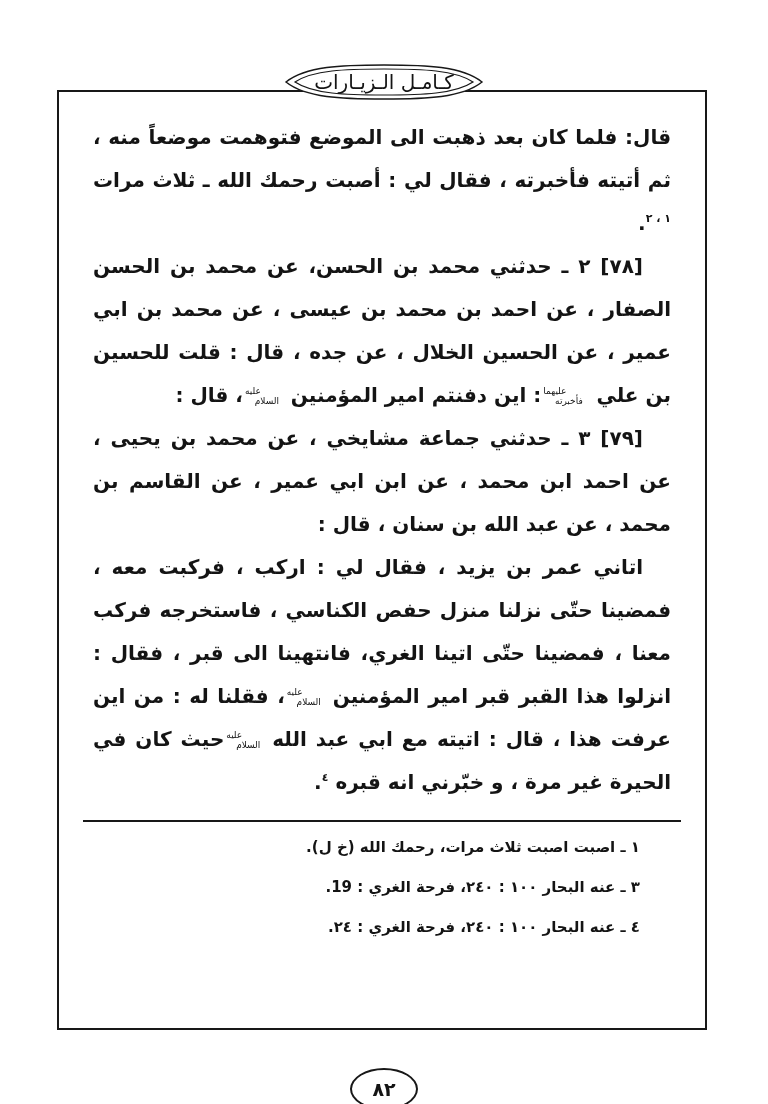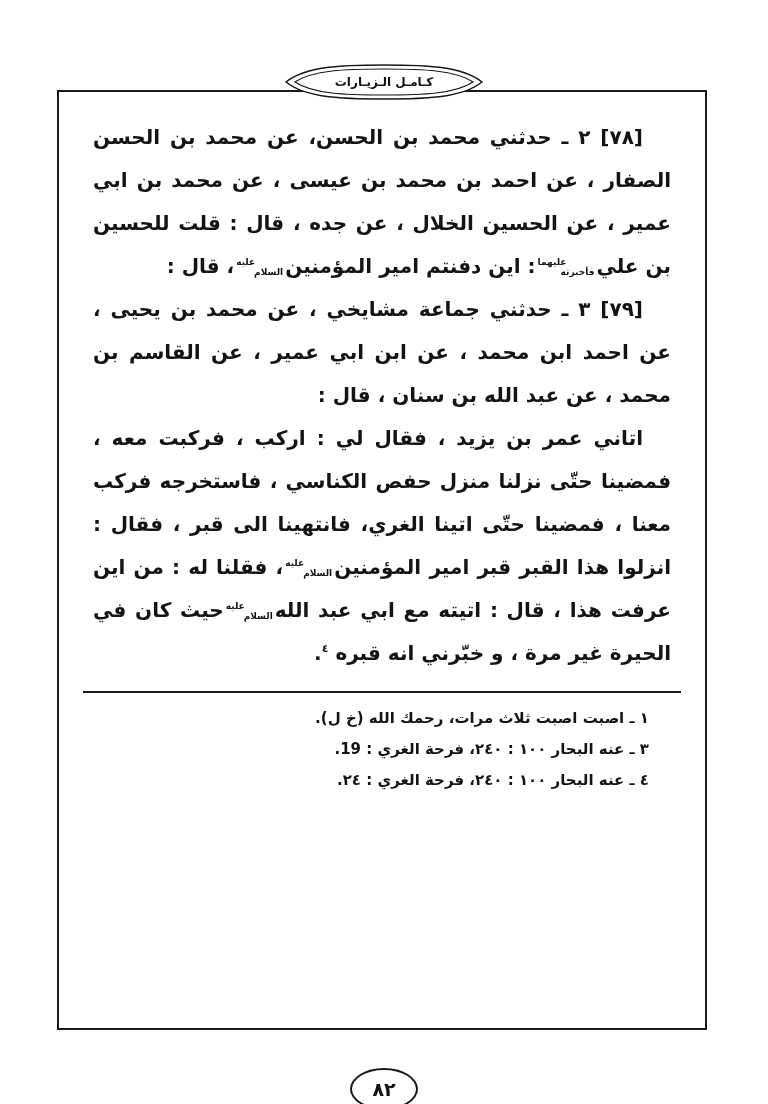--- a/index.html
+++ b/index.html
@@ -47,34 +47,35 @@
     font-size: 11px;
     font-weight: 700;
     line-height: 0;
     vertical-align: super;
   }
   .honorific {
     display: inline-block;
     white-space: pre-line;
     font-size: 9px;
     line-height: 1.05;
+    text-align: center;
     vertical-align: middle;
-    font-weight: 700;
+    font-weight: 400;
     margin: 0 2px;
   }
   .footnote-block {
     margin-top: 16px;
   }
   .footnote-rule {
     border: none;
     border-top: 2px solid #181818;
     margin: 0 -10px 10px -10px;
   }
   .footnote {
-    margin: 0;
+    margin: 9px;
     padding-left: 0;
     padding-right: 22px;
     font-size: 15px;
     font-weight: 700;
     line-height: 31px;
     text-align: right;
     direction: rtl;
   }
   .cartouche {
     position: absolute;
@@ -84,22 +85,22 @@
     width: 204px;
     height: 40px;
   }
   .cartouche svg { position: absolute; inset: 0; }
   .cartouche .title-text {
     position: absolute;
     inset: 0;
     display: flex;
     align-items: center;
     justify-content: center;
-    font-size: 12px;
-    font-weight: 700;
+    font-size: 20px;
+    font-weight: 400;
     letter-spacing: 1px;
   }
   .page-number-oval {
     position: absolute;
     left: 50%;
     top: 1068px;
     transform: translateX(-50%);
     width: 68px;
     height: 42px;
     background: #ffffff;
@@ -122,20 +123,21 @@
   }
 </style>
 </head>
 <body>
 
 <div class="page">
 
   <div class="frame">
     <div class="content">
 
+      <p class="para"><span>قال: فلما كان بعد ذهبت الى الموضع فتوهمت موضعاً منه ، ثم أتيته فأخبرته ، فقال لي : أصبت رحمك الله ـ ثلاث مرات</span> <sup>١ ، ٢</sup><span>.</span></p>
 
       <p class="para indent"><span>[٧٨] ٢ ـ حدثني محمد بن الحسن، عن محمد بن الحسن الصفار ، عن احمد بن محمد بن عيسى ، عن محمد بن ابي عمير ، عن الحسين الخلال ، عن جده ، قال : قلت للحسين بن علي</span><span class="honorific">عليهما
 فأخبرته</span><span>: اين دفنتم امير المؤمنين</span><span class="honorific">عليه
 السلام</span><span>، قال :</span></p>
 
 
       <p class="para indent"><span>[٧٩] ٣ ـ حدثني جماعة مشايخي ، عن محمد بن يحيى ، عن احمد ابن محمد ، عن ابن ابي عمير ، عن القاسم بن محمد ، عن عبد الله بن سنان ، قال :</span></p>
 
       <p class="para indent"><span>اتاني عمر بن يزيد ، فقال لي : اركب ، فركبت معه ، فمضينا حتّى نزلنا منزل حفص الكناسي ، فاستخرجه فركب معنا ، فمضينا حتّى اتينا الغري، فانتهينا الى قبر ، فقال : انزلوا هذا القبر قبر امير المؤمنين</span><span class="honorific">عليه
 السلام</span><span>، فقلنا له : من اين عرفت هذا ، قال : اتيته مع ابي عبد الله</span><span class="honorific">عليه

